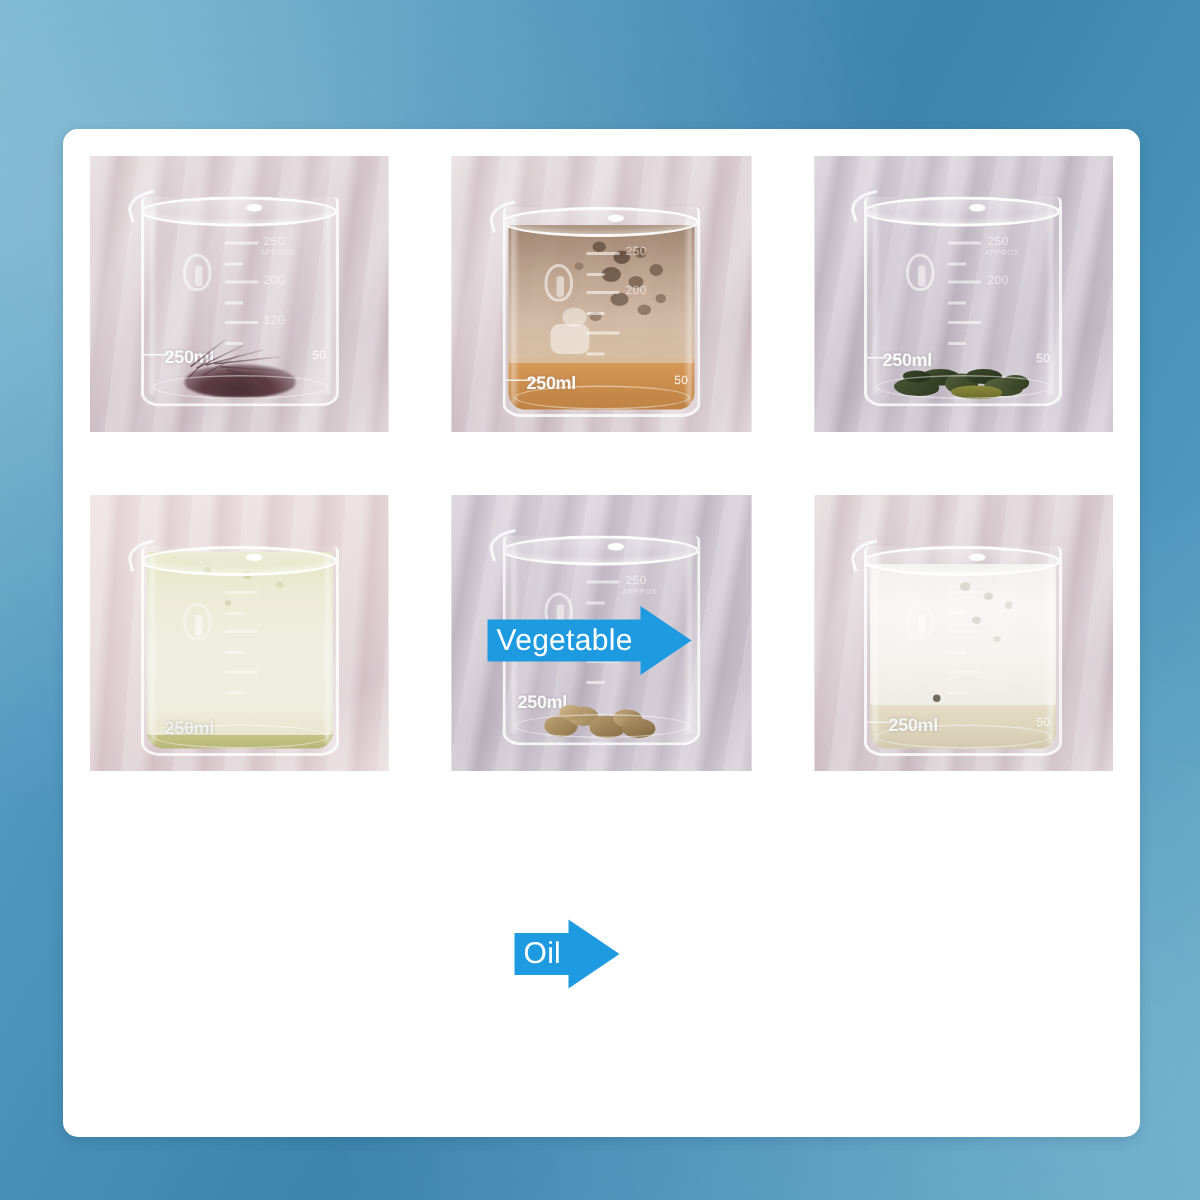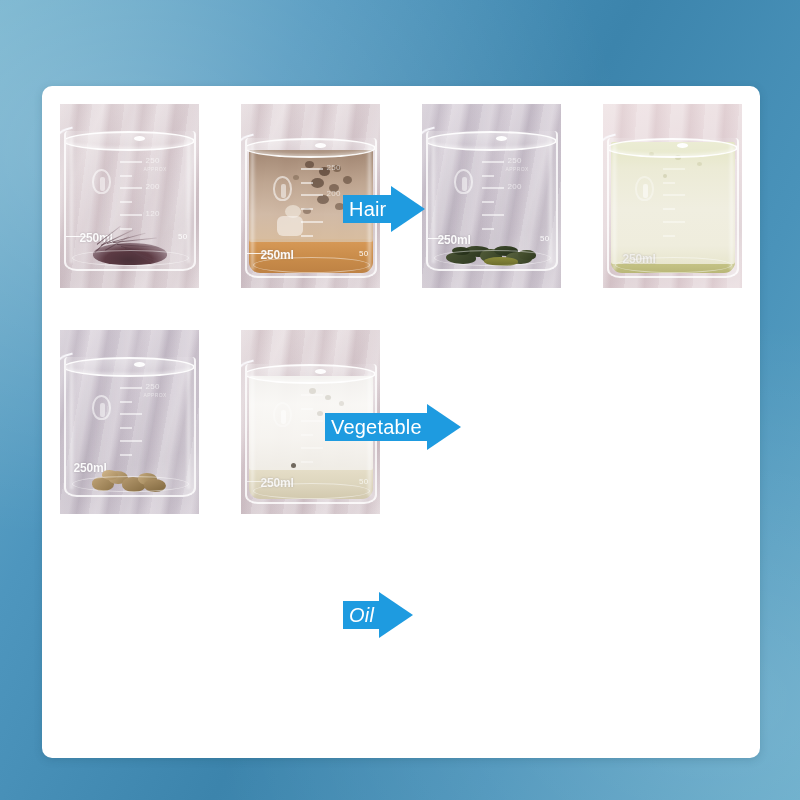--- a/index.html
+++ b/index.html
@@ -44,21 +44,21 @@
     left:42px; top:86px;
     width:718px; height:672px;
     background:#FFFFFF;
     border-radius:10px;
     padding:18px;
     box-shadow:0 2px 8px rgba(20,60,85,0.18);
   }
   #photo-grid {
     width:100%; height:100%;
     display:grid;
-    grid-template-columns:1fr 1fr 1fr 1fr;
+    grid-template-columns:1fr 1fr 1fr;
     grid-template-rows:1fr 1fr 1fr;
     column-gap:13px;
     row-gap:16px;
     gap:42px;
   }
 
   
   .cell {
     position:relative;
     overflow:hidden;
@@ -529,35 +529,29 @@
             <div class="vol-mark" style="bottom:12px; color:rgba(255,255,255,0.85);">250ml</div>
             <div class="rim">
                 <div class="rim-dot"></div>
               </div>
           </div>
         </div>
       </div>
 
     </div>
 
-    <div class="arrow" id="arrow-hair" style="top:123px;">
-      <div class="arrow-shaft">
-        <span class="arrow-label">Hair</span>
-      </div>
-      <div class="arrow-head"></div>
-    </div>
 
     <div class="arrow" id="arrow-vegetable" style="top:341px;">
       <div class="arrow-shaft">
         <span class="arrow-label">Vegetable</span>
       </div>
       <div class="arrow-head"></div>
     </div>
 
-    <div class="arrow" id="arrow-oil" style="top:529px;font-style:italic;">
+    <div class="arrow" id="arrow-oil" style="top:550px;">
       <div class="arrow-shaft">
         <span class="arrow-label">Oil</span>
       </div>
       <div class="arrow-head"></div>
     </div>
 
   </div>
 </div>
 
 </body></html>

